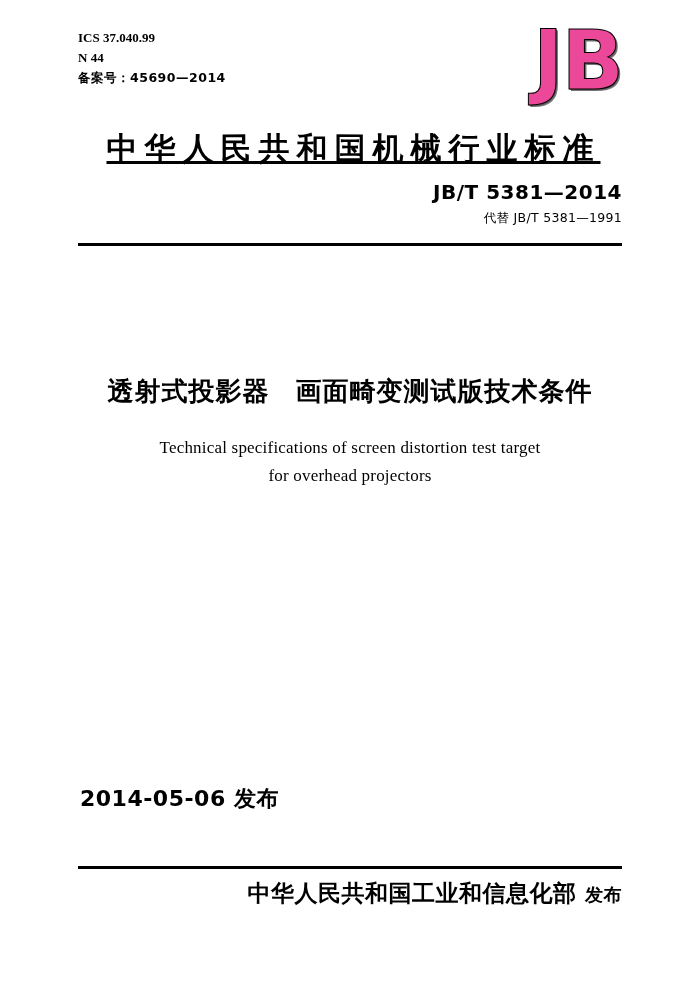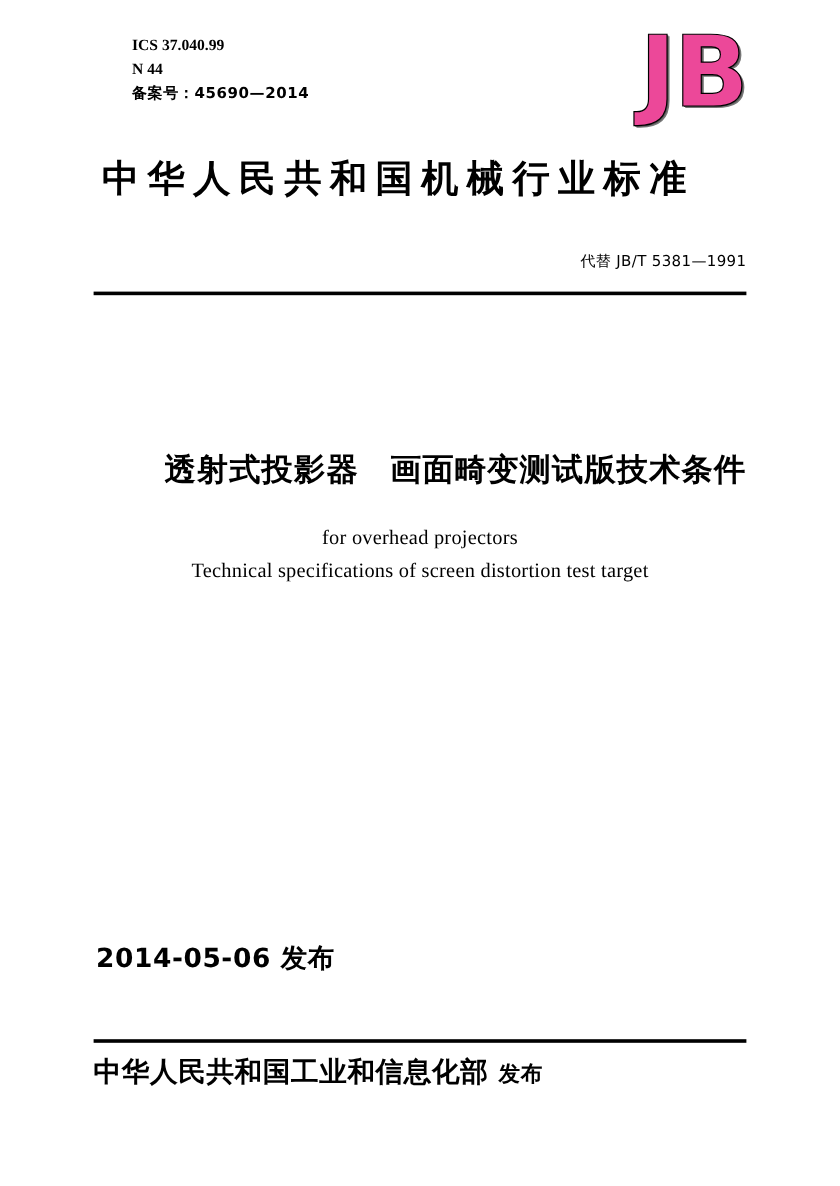--- a/index.html
+++ b/index.html
@@ -27,21 +27,20 @@
     left: 78px;
     top: 28px;
     width: 544px;
   }
   .ics-lines {
     font-family: "Liberation Serif", serif;
     font-weight: bold;
     font-size: 13px;
     line-height: 20px;
     letter-spacing: 0px;
-    margin-left: 32px;
   }
   .ics-lines div {
     white-space: nowrap;
   }
   .record-no {
     font-family: "DejaVu Sans", sans-serif;
     font-size: 12.5px;
     font-weight: bold;
     letter-spacing: 0.5px;
   }
@@ -60,27 +59,28 @@
     -webkit-text-stroke: 1px #000;
     text-shadow: 1px 1px 0 #555, 2px 2px 0 #777;
   }
 
   
   .nat-title {
     position: absolute;
     left: 78px;
     top: 128px;
     width: 544px;
-    text-align: left;
+    text-align: center;
     font-family: "DejaVu Sans", sans-serif;
     font-weight: bold;
     font-size: 31px;
     letter-spacing: 7px;
     text-indent: 7px;
     white-space: nowrap;
+    text-decoration: underline;
   }
 
   
   .std-no {
     position: absolute;
     right: 78px;
     top: 180px;
     text-align: right;
     font-family: "DejaVu Sans", sans-serif;
     font-weight: bold;
@@ -114,21 +114,21 @@
     height: 3px;
     background: #000;
   }
 
   
   .main-title {
     position: absolute;
     left: 78px;
     top: 374px;
     width: 544px;
-    text-align: right;
+    text-align: center;
     font-family: "DejaVu Sans", sans-serif;
     font-weight: bold;
     font-size: 26px;
     letter-spacing: 1px;
     white-space: nowrap;
   }
   .main-title .gap {
     display: inline-block;
     width: 26px;
   }
@@ -163,21 +163,21 @@
     font-size: 17px;
     letter-spacing: 0.5px;
   }
 
   
   .issuer {
     position: absolute;
     left: 78px;
     top: 878px;
     width: 544px;
-    text-align: left;
+    text-align: right;
     font-family: "DejaVu Sans", sans-serif;
     font-weight: bold;
     font-size: 23px;
     letter-spacing: 0.5px;
     white-space: nowrap;
   }
   .issuer .verb {
     font-size: 18px;
     font-weight: bold;
     letter-spacing: 0.5px;
@@ -193,31 +193,32 @@
       <div>ICS 37.040.99</div>
       <div>N 44</div>
       <div class="record-no">备案号：45690—2014</div>
     </div>
   </div>
 
   <div class="jb-logo">JB</div>
 
   <div class="nat-title">中华人民共和国机械行业标准</div>
 
+  <div class="std-no">JB/T 5381—2014</div>
   <div class="replaces">代替 JB/T 5381—1991</div>
 
   <div class="rule-top"></div>
 
   <div class="main-title">
     <span>透射式投影器</span><span class="gap"></span><span>画面畸变测试版技术条件</span>
   </div>
 
   <div class="sub-title">
+    <div>Technical specifications of screen distortion test target</div>
     <div>for overhead projectors</div>
-    <div>Technical specifications of screen distortion test target</div>
   </div>
 
   <div class="date-left">2014-05-06 发布</div>
 
   <div class="rule-bottom"></div>
 
   <div class="issuer">
     <span>中华人民共和国工业和信息化部</span>
     <span class="verb">发布</span>
   </div>

